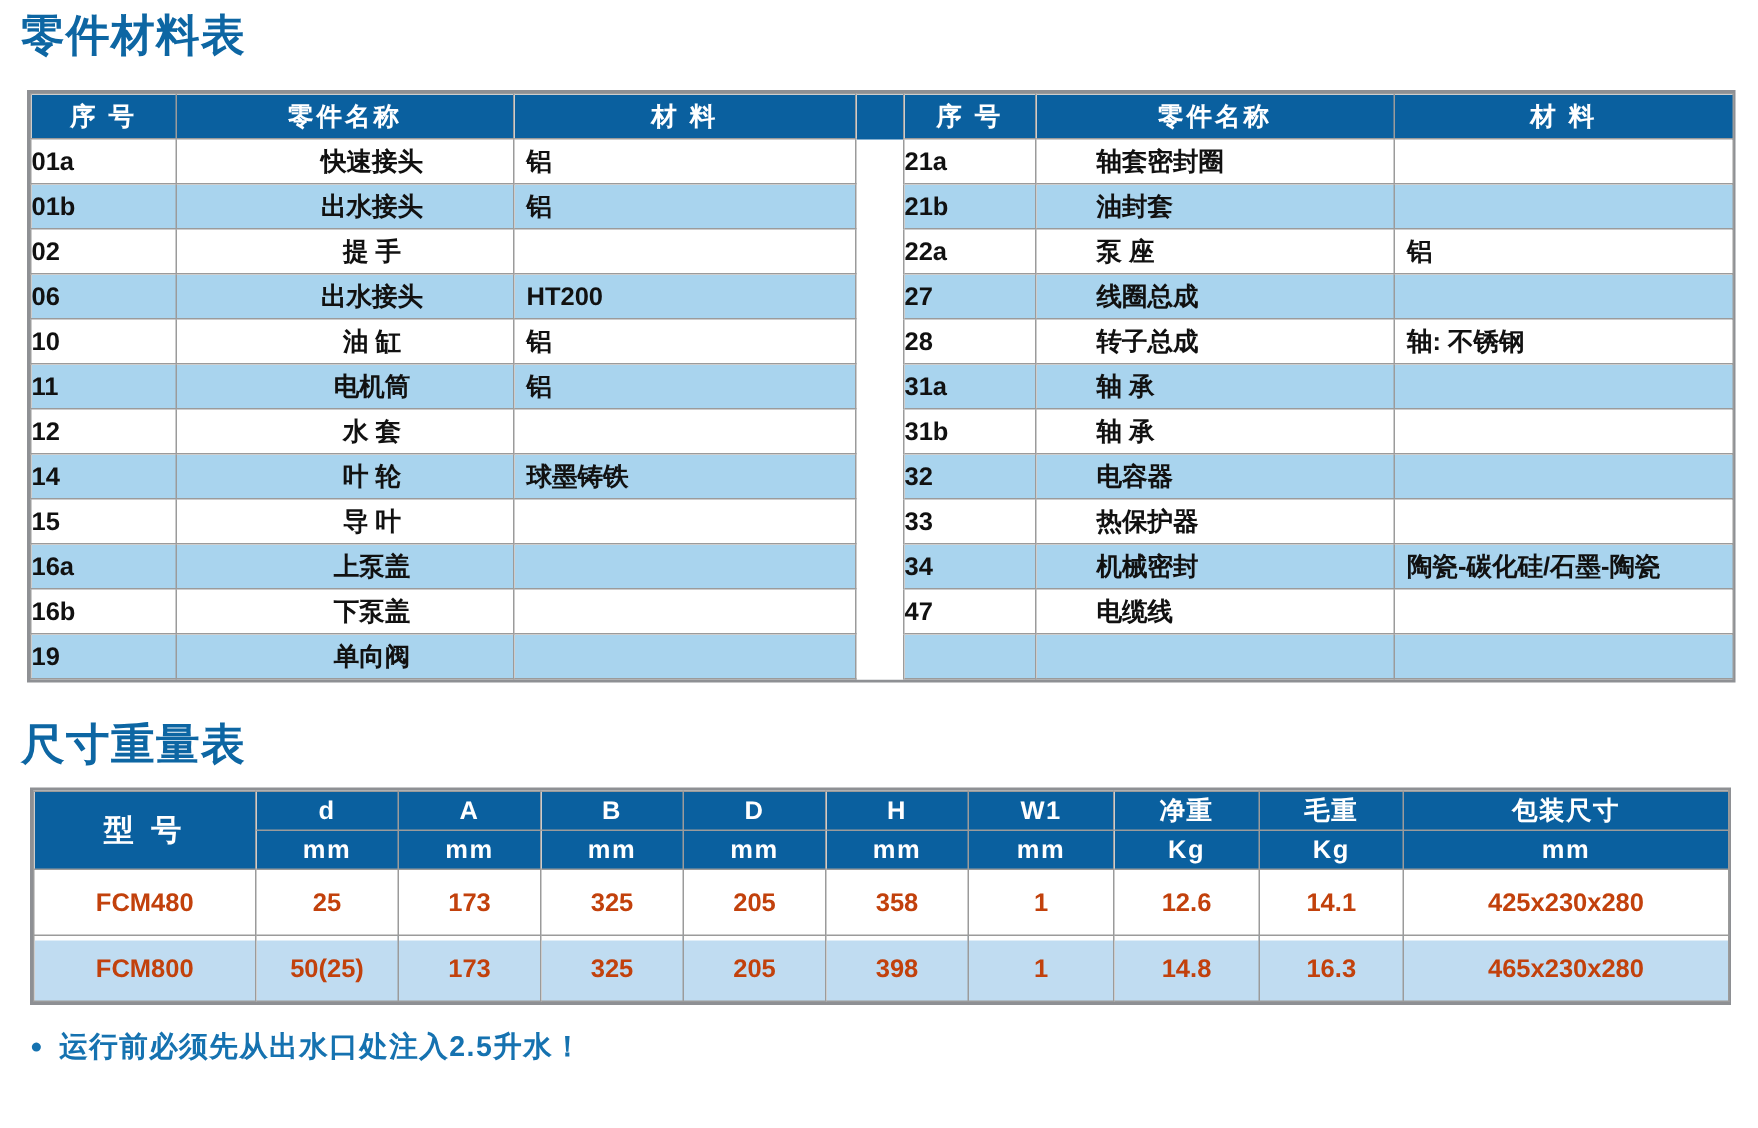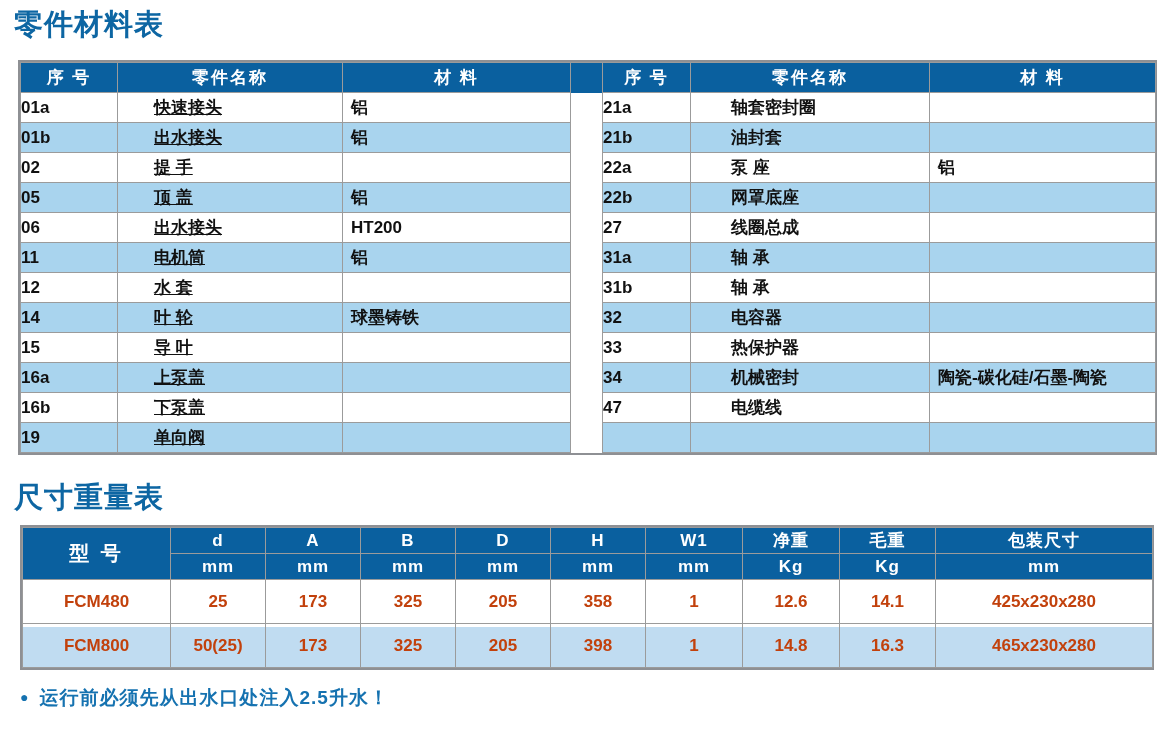--- a/index.html
+++ b/index.html
@@ -50,21 +50,21 @@
   }
   
   #parts-table th { height: 29px; }
   #parts-table td {
     height: 29px;
     font-size: 17px;
     color: #111111;
     background: #ffffff;
   }
   #parts-table td.no  { text-align: left; }
-  #parts-table td.nm  { text-align: left; padding-left: 36px; text-decoration: underline; }
+  #parts-table td.nm  { text-align: center; padding-left: 36px; }
   #parts-table td.nm2 { text-align: left; padding-left: 40px; }
   #parts-table td.mt  { text-align: left; padding-left: 8px; }
   #parts-table tbody tr:nth-child(even) td { background: #a9d4ee; }
   #parts-table td.gut,
   #parts-table tbody tr:nth-child(even) td.gut {
     background: #ffffff;
     border-top-style: hidden;
     border-bottom-style: hidden;
   }
   
@@ -144,36 +144,36 @@
     <tr>
       <td class="no">02</td>
       <td class="nm">提 手</td>
       <td class="mt"></td>
       <td class="gut"></td>
       <td class="no">22a</td>
       <td class="nm2">泵 座</td>
       <td class="mt">铝</td>
     </tr>
     <tr>
-      <td class="no">05</td>
-      <td class="nm">顶 盖</td>
-      <td class="mt">铝</td>
-      <td class="gut"></td>
-      <td class="no">22b</td>
-      <td class="nm2">网罩底座</td>
-      <td class="mt"></td>
-    </tr>
-    <tr>
       <td class="no">06</td>
       <td class="nm">出水接头</td>
       <td class="mt">HT200</td>
       <td class="gut"></td>
       <td class="no">27</td>
       <td class="nm2">线圈总成</td>
       <td class="mt"></td>
+    </tr>
+    <tr>
+      <td class="no">10</td>
+      <td class="nm">油 缸</td>
+      <td class="mt">铝</td>
+      <td class="gut"></td>
+      <td class="no">28</td>
+      <td class="nm2">转子总成</td>
+      <td class="mt">轴: 不锈钢</td>
     </tr>
     <tr>
       <td class="no">11</td>
       <td class="nm">电机筒</td>
       <td class="mt">铝</td>
       <td class="gut"></td>
       <td class="no">31a</td>
       <td class="nm2">轴 承</td>
       <td class="mt"></td>
     </tr>

